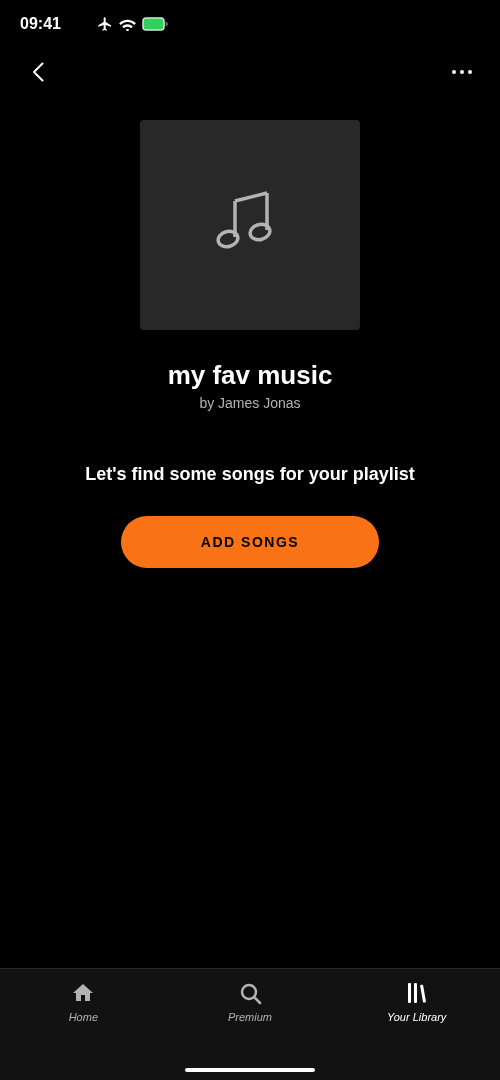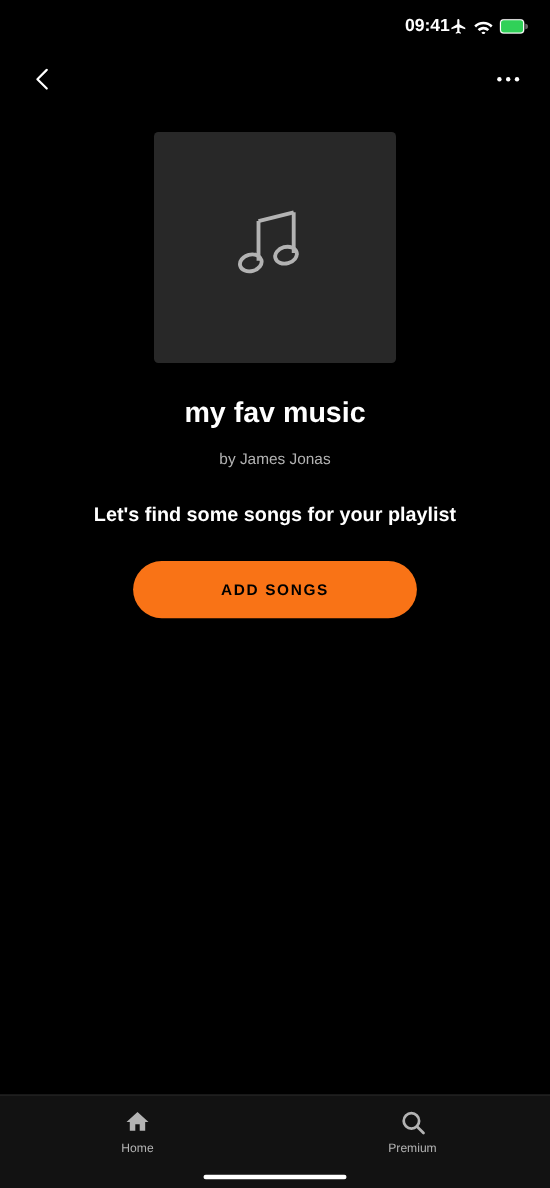--- a/index.html
+++ b/index.html
@@ -11,24 +11,25 @@
       background: #000;
       color: #fff;
       font-family: -apple-system, BlinkMacSystemFont, 'Helvetica Neue', Arial, sans-serif;
       overflow: hidden;
       position: relative;
     }
 
     
     .status-bar {
       display: flex;
-      justify-content: flex-end;
+      justify-content: flex-start;
       align-items: center;
       padding: 12px 20px 8px;
       height: 44px;
+      gap: 36px;
     }
     .status-time {
       font-size: 16px;
       font-weight: 600;
       color: #fff;
     }
     .status-icons {
       display: flex;
       align-items: center;
       gap: 6px;
@@ -87,27 +88,27 @@
       justify-content: center;
       margin-bottom: 30px;
     }
 
     
     .playlist-title {
       font-size: 26px;
       font-weight: 700;
       color: #fff;
       text-align: center;
-      margin-bottom: 18px;
+      margin-bottom: 4px;
     }
     .playlist-author {
       font-size: 14px;
       color: #b3b3b3;
       text-align: center;
-      margin-bottom: 32px;
+      margin-bottom: 52px;
     }
 
     
     .find-songs-text {
       font-size: 18px;
       font-weight: 700;
       color: #fff;
       text-align: center;
       margin-bottom: 30px;
       line-height: 1.3;
@@ -126,27 +127,28 @@
       cursor: pointer;
       text-transform: uppercase;
     }
 
     
     .bottom-nav {
       position: absolute;
       bottom: 0;
       left: 0;
       right: 0;
-      height: 85px;
+      height: 112px;
       background: #121212;
       border-top: 1px solid #282828;
       display: flex;
       align-items: flex-start;
       justify-content: space-around;
       padding-top: 12px;
+      font-style: italic;
     }
     .nav-item {
       display: flex;
       flex-direction: column;
       align-items: center;
       gap: 6px;
       cursor: pointer;
       flex: 1;
     }
     .nav-label {
@@ -247,16 +249,24 @@
   </div>
 
   <div class="nav-item">
     <svg class="nav-icon" width="24" height="24" viewBox="0 0 24 24" fill="none" stroke="#b3b3b3" stroke-width="2.5" stroke-linecap="round">
       <circle cx="11" cy="11" r="7"></circle>
       <line x1="16.5" y1="16.5" x2="22" y2="22"></line>
     </svg>
     <span class="nav-label">Premium</span>
   </div>
 
+  <div class="nav-item">
+    <svg class="nav-icon active" width="24" height="24" viewBox="0 0 24 24" fill="white">
+      <rect x="3" y="2" width="3" height="20" rx="1"></rect>
+      <rect x="9" y="2" width="3" height="20" rx="1"></rect>
+      <rect x="15" y="4" width="3" height="18" rx="1" transform="rotate(-10 15 4)"></rect>
+    </svg>
+    <span class="nav-label active">Your Library</span>
+  </div>
 
 
   <div class="active-indicator"></div>
 </div>
 
 </body></html>

